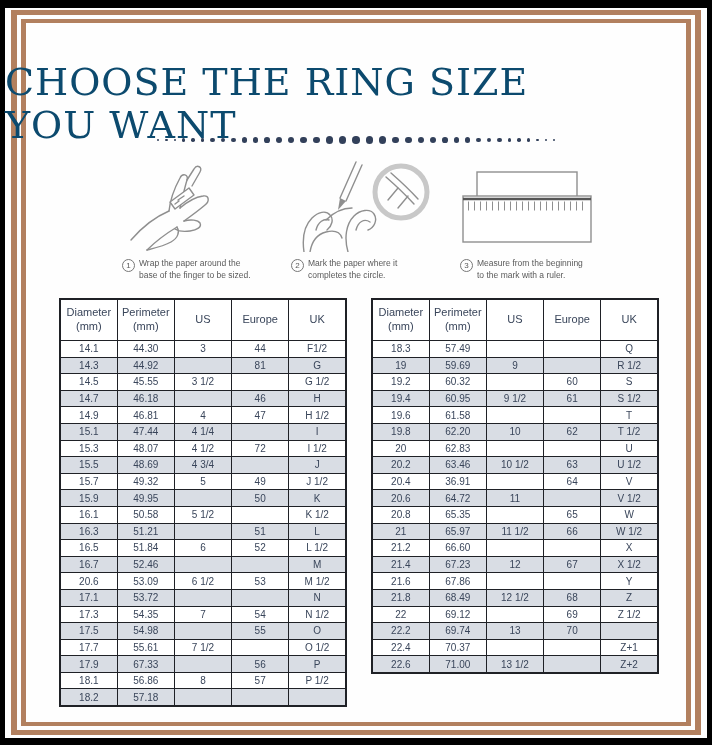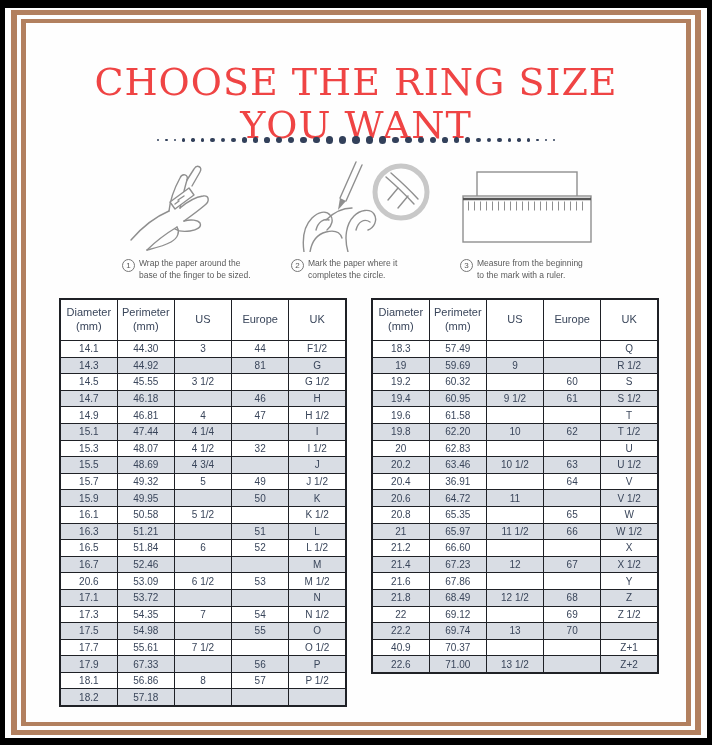--- a/index.html
+++ b/index.html
@@ -3,21 +3,21 @@
 <meta charset="utf-8">
 <style>
   html,body{margin:0;padding:0;background:#000;}
   .page{position:relative;width:712px;height:745px;background:#000;overflow:hidden;
         font-family:"Liberation Sans",sans-serif;}
   .card{position:absolute;top:8px;left:5px;right:5px;bottom:7px;background:#fefefe;}
   .frame-outer{position:absolute;top:2px;left:6px;right:6px;bottom:3px;
         border:5px solid #b2805f;border-left-width:6px;border-right-width:6px;pointer-events:none;}
   .frame-inner{position:absolute;top:11px;left:16px;right:16px;bottom:12px;
         border:4px solid #b2805f;border-left-width:5px;border-right-width:5px;pointer-events:none;}
-  .title{position:absolute;top:28px;left:0;right:0;text-align:center;color:#ef4444;
+  .title{position:absolute;top:28px;left:0;right:0;color:#0c4a6e;
         font-family:"DejaVu Serif","Liberation Serif",serif;font-size:38px;line-height:1.12;
         letter-spacing:1px;font-weight:400;}
   .title span{display:block;}
   .dots{position:absolute;top:126px;left:0;right:0;height:12px;display:flex;
         justify-content:center;align-items:center;gap:6px;}
   .dot{display:inline-block;border-radius:50%;background:#32405a;flex:0 0 auto;}
   .steps{position:absolute;top:152px;left:108px;width:488px;display:flex;justify-content:space-between;}
   .step{width:150px;display:flex;flex-direction:column;align-items:center;}
   .step svg{display:block;}
   .caption{display:flex;gap:4px;margin-top:6px;width:132px;color:#5a5a5a;font-size:8.5px;line-height:1.4;}
@@ -213,21 +213,21 @@
               <td>15.1</td>
               <td>47.44</td>
               <td>4 1/4</td>
               <td></td>
               <td>I</td>
             </tr>
             <tr>
               <td>15.3</td>
               <td>48.07</td>
               <td>4 1/2</td>
-              <td>32</td>
+              <td>72</td>
               <td>I 1/2</td>
             </tr>
             <tr>
               <td>15.5</td>
               <td>48.69</td>
               <td>4 3/4</td>
               <td></td>
               <td>J</td>
             </tr>
             <tr>
@@ -473,21 +473,21 @@
               <td>Z 1/2</td>
             </tr>
             <tr>
               <td>22.2</td>
               <td>69.74</td>
               <td>13</td>
               <td>70</td>
               <td></td>
             </tr>
             <tr>
-              <td>40.9</td>
+              <td>22.4</td>
               <td>70.37</td>
               <td></td>
               <td></td>
               <td>Z+1</td>
             </tr>
             <tr>
               <td>22.6</td>
               <td>71.00</td>
               <td>13 1/2</td>
               <td></td>

